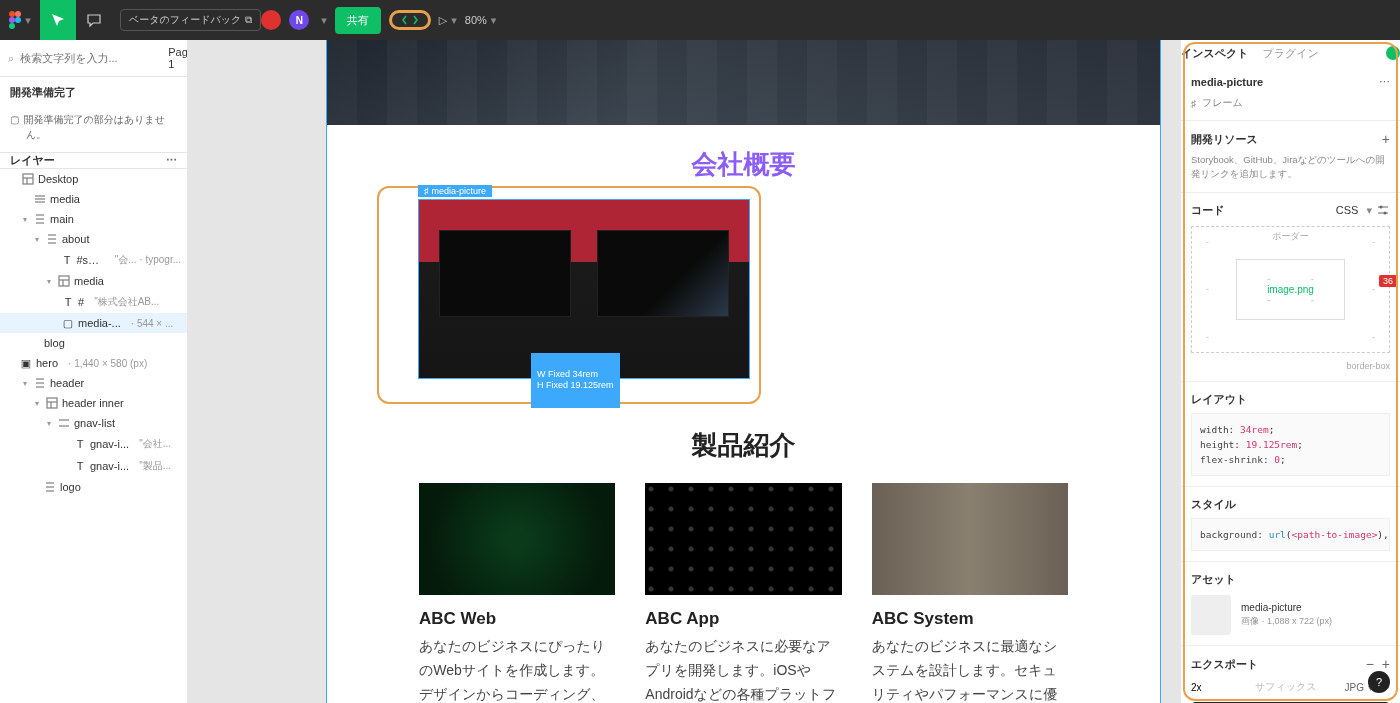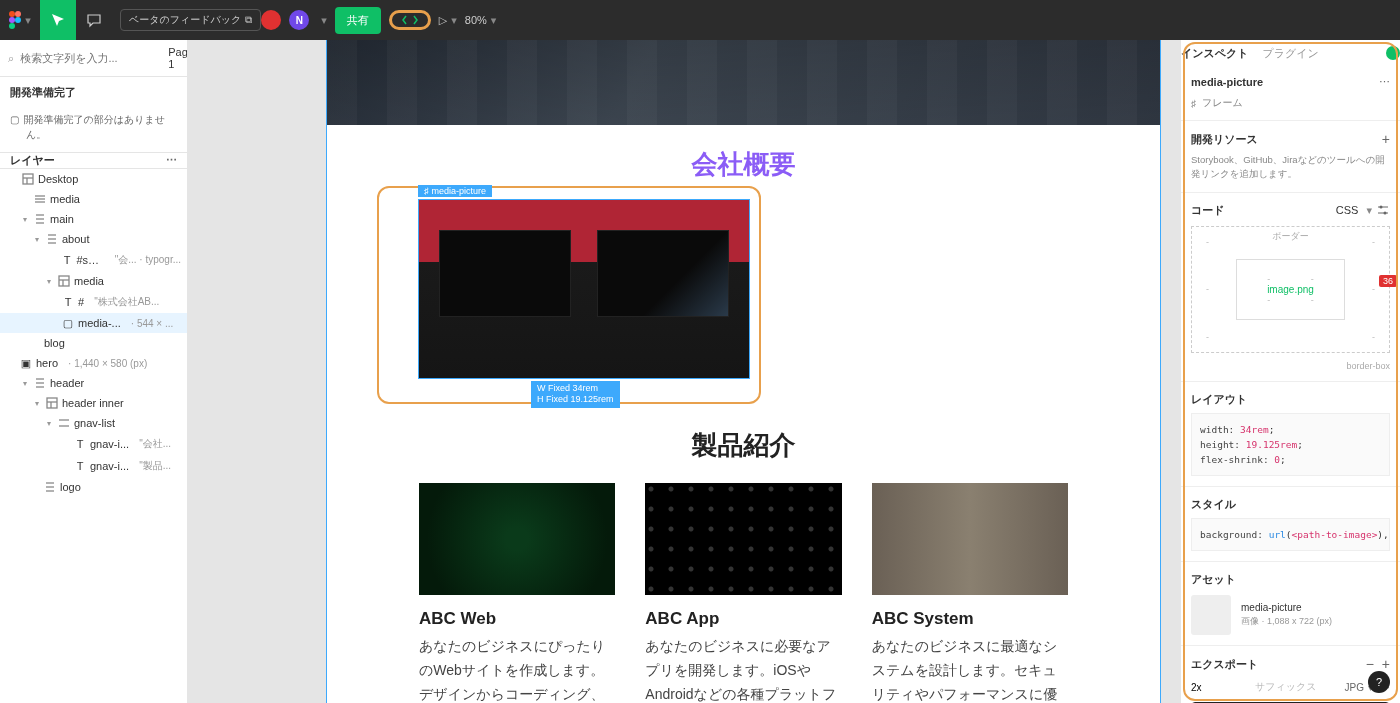--- a/index.html
+++ b/index.html
@@ -52,21 +52,21 @@
 .hero { height: 145px; background: linear-gradient(120deg, #2a3340 0%, #4a5562 40%, #3a4350 100%); position: relative; overflow: hidden; }
 .hero::before { content: ''; position: absolute; inset: 0; background: repeating-linear-gradient(90deg, rgba(255,255,255,0.03) 0 30px, transparent 30px 60px), linear-gradient(rgba(0,0,0,0.4), rgba(0,0,0,0.2)); }
 .kaisha { text-align: center; font-size: 26px; font-weight: 700; color: #8b5cf6; margin: 22px 0 18px; }
 .about-row { display: flex; padding: 0 92px; gap: 20px; align-items: flex-start; }
 .media-wrap { position: relative; }
 .media-wrap.highlight::before { content: ''; position: absolute; left: -42px; top: -14px; right: -12px; bottom: -26px; border: 2px solid #e8a04c; border-radius: 12px; pointer-events: none; }
 .media-pic { width: 330px; height: 178px; background: linear-gradient(180deg, #b02535 0%, #b02535 35%, #1a1a1a 35%, #151515 100%); position: relative; outline: 1.5px solid #3da9fc; }
 .media-pic::before, .media-pic::after { content: ''; position: absolute; top: 30px; width: 130px; height: 85px; background: #0a0a0a; border: 1px solid #222; }
 .media-pic::before { left: 20px; } .media-pic::after { right: 20px; background: linear-gradient(135deg, #0a0a0a 60%, #2a3a4a 100%); }
 .sel-label { position: absolute; top: -15px; left: -1px; background: #3da9fc; color: #fff; font-size: 9px; padding: 1px 6px; display: flex; align-items: center; gap: 3px; }
-.dims-box { position: absolute; left: 112px; bottom: -30px; background: #3da9fc; color: #fff; font-size: 9px; padding: 2px 6px; line-height: 1.3; text-align: left; }
+.dims-box { position: absolute; left: 112px; bottom: -30px; background: #3da9fc; color: #fff; font-size: 9px; padding: 16px 6px; line-height: 1.3; text-align: left; }
 .about-text { flex: 1; font-size: 10.5px; color: #333; line-height: 1.7; }
 .products { text-align: center; font-size: 26px; font-weight: 700; color: #222; margin: 50px 0 20px; }
 .card-row { display: flex; padding: 0 92px; gap: 30px; }
 .card { flex: 1; }
 .card-img { width: 100%; height: 112px; background: #111; }
 .card-img.green { background: radial-gradient(circle, #0a3a1a 10%, #041a0a 80%), repeating-linear-gradient(45deg, #0f5020 0 2px, transparent 2px 8px); }
 .card-img.apps { background: #000 radial-gradient(circle at 30% 30%, #333 2px, transparent 3px) 0 0/20px 20px; }
 .card-img.library { background: linear-gradient(90deg, #6a6055 0%, #8a8070 50%, #6a6055 100%); }
 .card h3 { font-size: 17px; font-weight: 700; margin: 14px 0 6px; color: #222; }
 .card p { font-size: 14px; color: #444; line-height: 1.7; }

